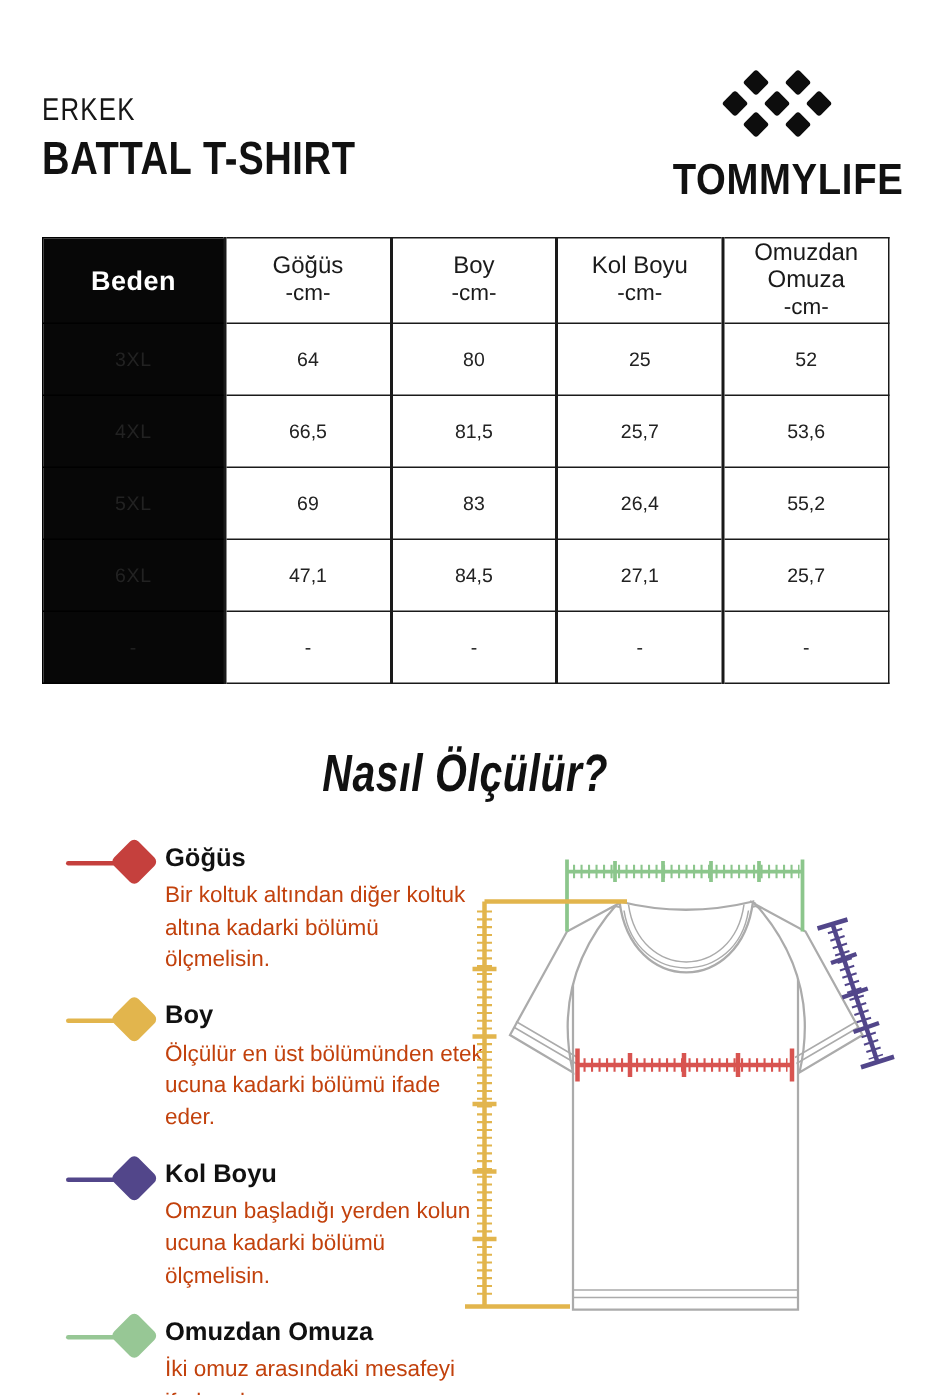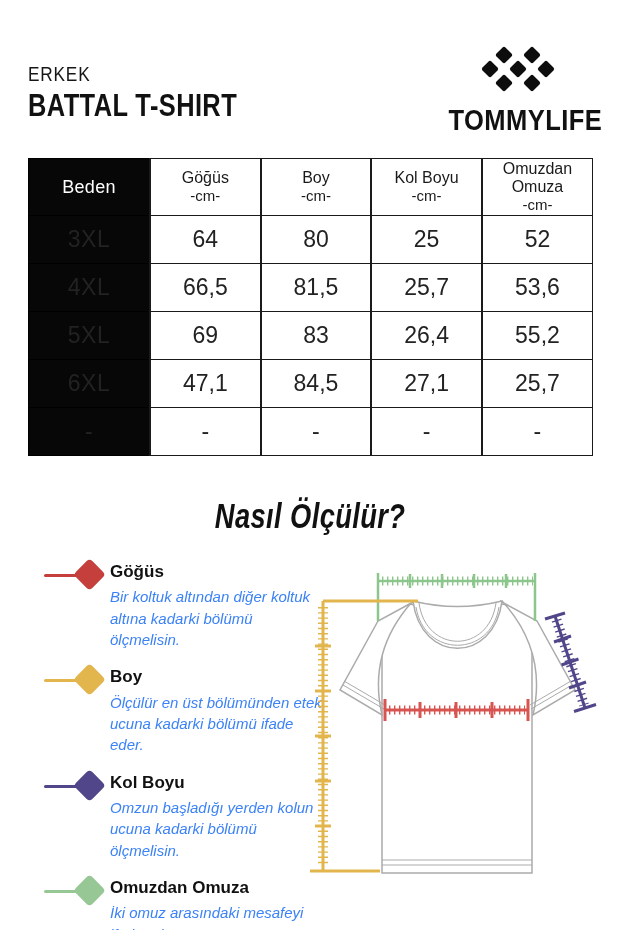--- a/index.html
+++ b/index.html
@@ -16,44 +16,44 @@
   .brand-block{position:absolute;right:22px;top:38px;width:160px;text-align:center;}
   .brand-logo{display:block;margin:0 auto;}
   .brand-name{display:inline-block;font-size:29px;font-weight:800;letter-spacing:.5px;color:#111;
         transform:scaleX(.88);transform-origin:center;white-space:nowrap;margin-top:2px;}
 
   
   table.size{border-collapse:collapse;width:565px;margin-left:28px;table-layout:fixed;}
   table.size th,table.size td{border:1px solid #1a1a1a;text-align:center;vertical-align:middle;padding:0;}
   table.size .vthick{border-left-width:2px;}
   table.size tr.head th{height:56px;}
-  table.size tr.body td{height:47px;font-size:23px;color:#222;}
+  table.size tr.body td{height:47px;font-size:13px;color:#222;}
   .col-size{width:120px;}
   .cell-dark{background:#070707;color:#fff;border-color:#000 !important;}
-  th.cell-dark{font-size:18px;font-weight:400;letter-spacing:.3px;}
+  th.cell-dark{font-size:18px;font-weight:700;letter-spacing:.3px;}
   td.cell-dark{font-size:18px;font-weight:500;letter-spacing:.5px;}
   .h-name{display:block;font-size:16px;font-weight:500;line-height:1.12;}
   .h-unit{display:block;font-size:15px;font-weight:500;line-height:1.15;}
 
   
   .howto-title-wrap{text-align:center;margin-top:40px;height:46px;font-style:italic;}
   .howto-title{display:inline-block;font-size:35px;font-weight:600;color:#111;letter-spacing:.5px;
         transform:scaleX(.78);transform-origin:center;white-space:nowrap;}
 
   .bottom{display:flex;margin-top:16px;}
   .legend-col{width:300px;box-sizing:border-box;padding-left:44px;padding-top:2px;}
   .legend-item{display:flex;margin-bottom:15px;}
   .legend-icon{position:relative;width:62px;height:32px;flex:0 0 auto;}
   .legend-icon .line{position:absolute;left:0;top:14px;width:42px;height:3px;background:currentColor;border-radius:2px;}
   .legend-icon .diamond{position:absolute;left:34px;top:3px;width:23px;height:23px;border-radius:4px;
         transform:rotate(45deg);background:currentColor;}
   .c0{color:#c5403d;} .c1{color:#e2b54d;} .c2{color:#52468a;} .c3{color:#97c795;}
   .legend-text{padding-left:4px;}
   .legend-label{font-size:17px;font-weight:700;color:#111;line-height:1.2;margin:2px 0 4px 0;}
-  .legend-desc{font-size:15px;color:#3b82f6;line-height:1.42;width:212px;margin:0;font-style:italic;}
+  .legend-desc{font-size:15px;color:#c2410c;line-height:1.42;width:212px;margin:0;}
 
   .diagram-col{width:320px;position:relative;}
 </style>
 </head>
 <body>
 
 <div class="page">
 
   <div class="header">
     <div class="title-block">

